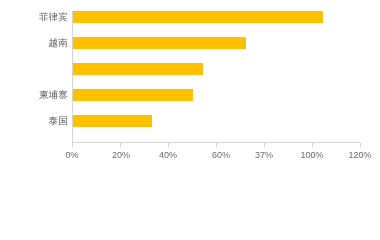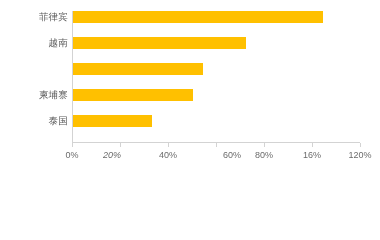--- a/index.html
+++ b/index.html
@@ -112,26 +112,26 @@
     <div class="bar" style="top: 52px; left: 1px; width: 129.6px; background: rgb(255, 192, 0);"></div>
     <div class="bar" style="top: 78px; left: 1px; width: 120px; background: rgb(255, 192, 0);"></div>
     <div class="bar" style="top: 104px; left: 1px; width: 79.2px; background: rgb(255, 192, 0);"></div>
   </div>
 
   <div class="axis-x-line"></div>
   <div id="x-ticks">
       <div class="tick-mark" style="left: 72px; background: rgb(211, 211, 211);"></div>
       <div class="tick-label" style="left: 72px; color: rgb(107, 107, 107);">0%</div>
       <div class="tick-mark" style="left: 120px; background: rgb(211, 211, 211);"></div>
-      <div class="tick-label" style="left: 112px; color: rgb(107, 107, 107); font-style: italic;">20%</div>
+      <div class="tick-label" style="left: 121px; color: rgb(107, 107, 107);">20%</div>
       <div class="tick-mark" style="left: 168px; background: rgb(211, 211, 211);"></div>
       <div class="tick-label" style="left: 168px; color: rgb(107, 107, 107); text-align: center;">40%</div>
       <div class="tick-mark" style="left: 216px; background: rgb(211, 211, 211);"></div>
-      <div class="tick-label" style="left: 232px; color: rgb(107, 107, 107);">60%</div>
+      <div class="tick-label" style="left: 221px; color: rgb(107, 107, 107);">60%</div>
       <div class="tick-mark" style="left: 264px; background: rgb(211, 211, 211);"></div>
-      <div class="tick-label" style="left: 264px; color: rgb(107, 107, 107);">80%</div>
+      <div class="tick-label" style="left: 264px; color: rgb(107, 107, 107);">37%</div>
       <div class="tick-mark" style="left: 312px; background: rgb(211, 211, 211);"></div>
-      <div class="tick-label" style="left: 312px; color: rgb(107, 107, 107);">16%</div>
+      <div class="tick-label" style="left: 312px; color: rgb(107, 107, 107);">100%</div>
       <div class="tick-mark" style="left: 360px; background: rgb(211, 211, 211);"></div>
       <div class="tick-label" style="left: 360px; color: rgb(107, 107, 107); text-align: right;">120%</div>
     </div>
 
 </div>
 
 </body></html>

